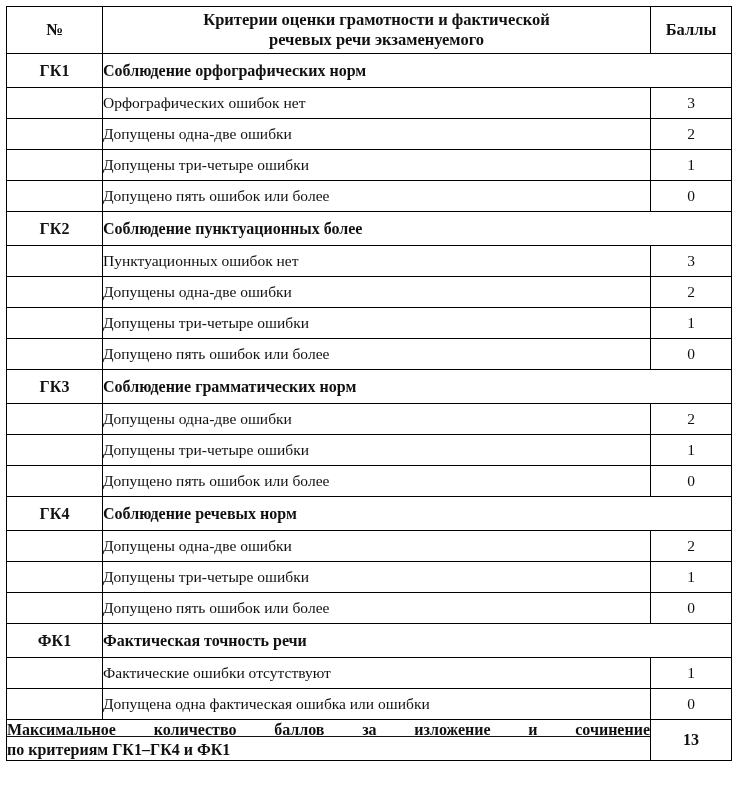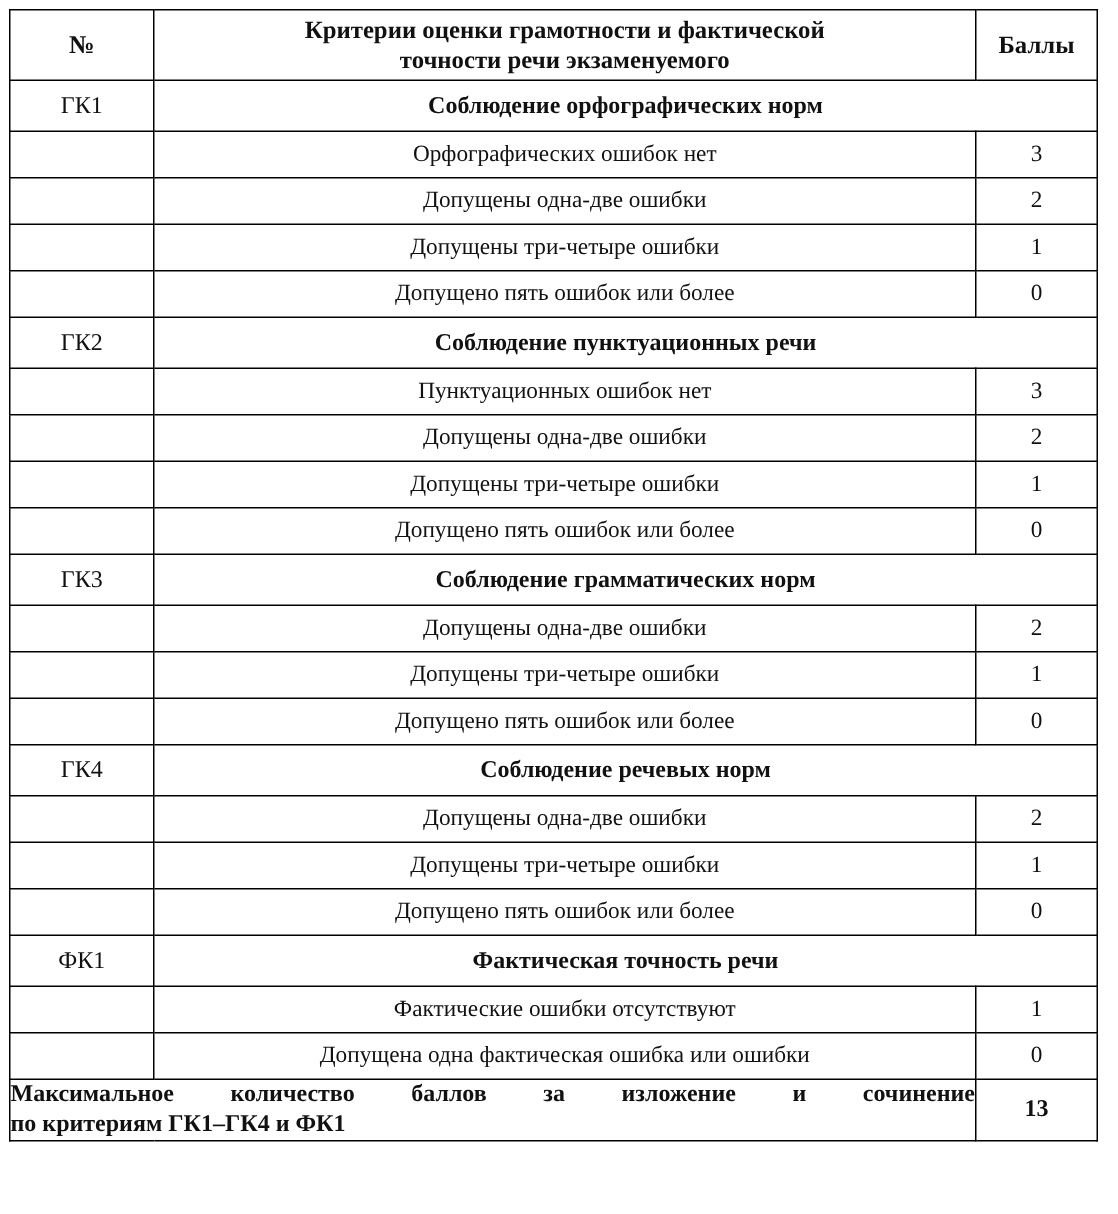--- a/index.html
+++ b/index.html
@@ -53,36 +53,36 @@
     padding: 6px 6px 7px 6px;
     height: 47px;
     box-sizing: border-box;
   }
   .hdr-cell.num  { font-size: 17px; }
   .hdr-cell.desc { padding-left: 14px; padding-right: 14px; margin-top: 15px; }
 
   
   .grp-code {
     text-align: center;
-    font-weight: normal;
+    font-weight: bold;
     font-size: 16px;
     padding: 5px 2px 6px 2px;
     height: 34px;
     box-sizing: border-box;
   }
   .grp-title {
     font-weight: bold;
     font-size: 16px;
-    text-align: center;
+    text-align: left;
     padding: 5px 8px 6px 10px;
   }
 
   
   .desc-cell {
-    text-align: center;
+    text-align: left;
     padding: 4px 8px 5px 10px;
     height: 31px;
     box-sizing: border-box;
     font-size: 15.5px;
   }
   .score-cell {
     text-align: center;
     padding: 4px 4px 5px 4px;
     font-size: 15.5px;
   }
@@ -97,20 +97,21 @@
     line-height: 1.25;
     text-align: justify;
     text-align-last: left;
     padding: 6px 10px 7px 10px;
     hyphens: none;
   }
   .total-text .line1 {
     display: block;
     text-align: justify;
     text-align-last: justify;
+    text-decoration: underline;
   }
   .total-text .line2 {
     display: block;
     text-align: left;
   }
   .total-score {
     text-align: center;
     font-weight: bold;
     font-size: 16px;
     vertical-align: middle;
@@ -126,21 +127,21 @@
       <col class="c-desc">
       <col class="c-score">
     </colgroup>
     <tbody>
 
       <tr>
         <td class="hdr-cell num">№</td>
         <td class="hdr-cell desc">
           <span>Критерии оценки грамотности и фактической</span>
           <br>
-          <span>точности речи экзаменуемого</span>
+          <span>речевых речи экзаменуемого</span>
         </td>
         <td class="hdr-cell">Баллы</td>
       </tr>
 
       <tr>
         <td class="grp-code">ГК1</td>
         <td class="grp-title" colspan="2">Соблюдение орфографических норм</td>
       </tr>
       <tr>
         <td class="empty-num-cell"></td>
@@ -158,21 +159,21 @@
         <td class="score-cell">1</td>
       </tr>
       <tr>
         <td class="empty-num-cell"></td>
         <td class="desc-cell">Допущено пять ошибок или более</td>
         <td class="score-cell">0</td>
       </tr>
 
       <tr>
         <td class="grp-code">ГК2</td>
-        <td class="grp-title" colspan="2">Соблюдение пунктуационных речи</td>
+        <td class="grp-title" colspan="2">Соблюдение пунктуационных более</td>
       </tr>
       <tr>
         <td class="empty-num-cell"></td>
         <td class="desc-cell">Пунктуационных ошибок нет</td>
         <td class="score-cell">3</td>
       </tr>
       <tr>
         <td class="empty-num-cell"></td>
         <td class="desc-cell">Допущены одна-две ошибки</td>
         <td class="score-cell">2</td>

